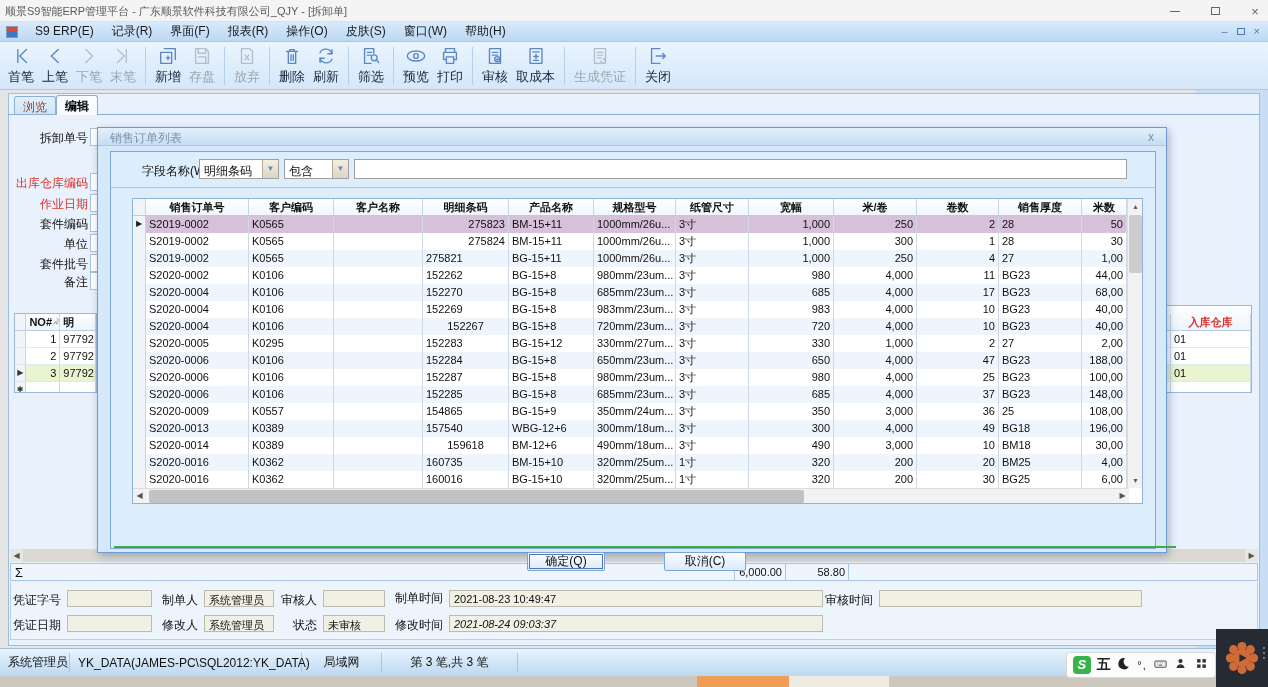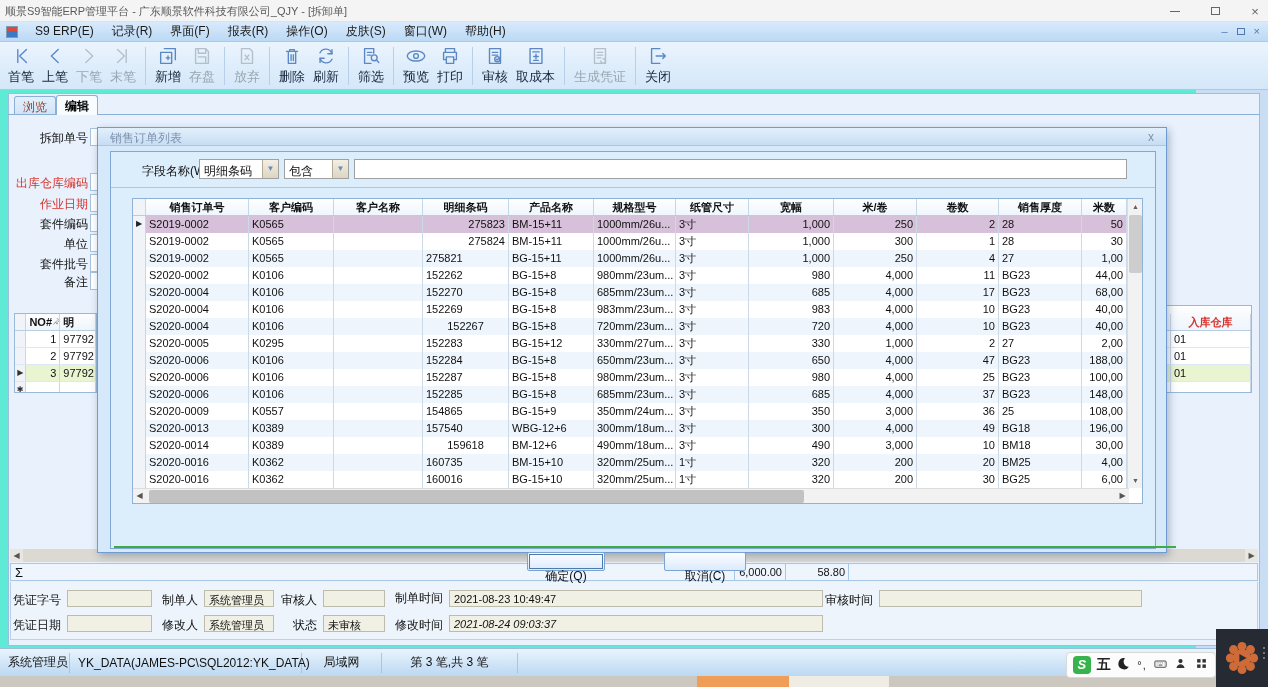--- a/index.html
+++ b/index.html
@@ -25,21 +25,21 @@
   
   .toolbar{position:absolute;left:0;top:42px;width:100%;height:48px;background:linear-gradient(180deg,#eaf4fd,#d4e7f9);border-bottom:1px solid #aac9e7;display:flex;align-items:center;padding-left:4px}
   .tb-btn{display:flex;flex-direction:column;align-items:center;justify-content:center;min-width:32px;padding:2px 4px;gap:1px}
   .tb-btn .ic{width:22px;height:22px;stroke:#5b87c5;fill:none;stroke-width:1.5;stroke-linecap:round;stroke-linejoin:round}
   .tb-btn .tb-label{font-size:13px;color:#15253c;white-space:nowrap}
   .tb-btn.disabled .ic{stroke:#b3bfcc}
   .tb-btn.disabled .tb-label{color:#9aa6b2}
   .tb-sep{width:1px;height:38px;background:#b7cfe8;margin:0 5px}
 
   
-  .workspace{position:absolute;left:0;top:90px;width:1196px;height:558px;background:#5eead4}
+  .workspace{position:absolute;left:0;top:90px;width:1196px;height:558px;background:#e5e5e5}
   .mdi-child{position:absolute;left:8px;top:3px;width:1252px;height:553px;background:#e8f1fc;border:1px solid #9dbede}
   .tab{position:absolute;height:19px;border:1px solid #8ab0d8;border-bottom:none;border-radius:3px 3px 0 0;padding:2px 8px 0;font-size:12px}
   .tab.inactive{left:14px;top:6px;background:linear-gradient(180deg,#e4f0fb,#cfe3f6);color:#8b3f34}
   .tab.active{left:56px;top:5px;height:20px;background:#f8fcff;font-weight:bold;color:#000;z-index:2}
   .tabline{position:absolute;left:8px;top:24px;width:1252px;height:1px;background:#8ab0d8}
 
   .fld-label{position:absolute;left:4px;width:84px;text-align:right;font-size:12px;color:#111;white-space:nowrap}
   .fld-label.req{color:#d8322c}
   .sliver{position:absolute;width:8px;height:18px;background:#fff;border:1px solid #a7c3de;border-right:none}
 
@@ -89,21 +89,21 @@
   .mosaic{margin-top:2px;height:12px;width:85%;border-radius:1px;background:
      repeating-linear-gradient(0deg,#b9b9b9 0 3px,#dcdcdc 3px 6px),
      repeating-linear-gradient(90deg,#c2c2c2 0 4px,#e3e3e3 4px 8px);
      background-blend-mode:multiply;filter:blur(1px)}
   .m-vscroll{position:absolute;right:0;top:0;width:15px;height:289px;background:#f2f2f2;border-left:1px solid #dcdcdc}
   .vs-arrow{position:absolute;left:0;width:15px;height:15px;color:#606060;font-size:7px;text-align:center;line-height:15px}
   .vs-thumb{position:absolute;left:1px;top:16px;width:13px;height:58px;background:#cdcdcd;border-radius:2px}
   .m-hscroll{position:absolute;left:0;bottom:0;width:996px;height:15px;background:#f2f2f2;border-top:1px solid #dcdcdc}
   .hs-thumb{position:absolute;left:16px;top:1px;width:655px;height:13px;background:#c2c2c2;border-radius:2px}
   .m-green{position:absolute;left:3px;top:394px;width:1062px;height:2px;background:#3faa46}
-  .m-btn{position:absolute;top:400px;height:19px;border:1px solid #7da3d0;border-radius:2px;background:linear-gradient(180deg,#fbfdff,#dceafc);font-size:12px;text-align:center;padding-top:15px}
+  .m-btn{position:absolute;top:400px;height:19px;border:1px solid #7da3d0;border-radius:2px;background:linear-gradient(180deg,#fbfdff,#dceafc);font-size:12px;text-align:center;padding-top:0}
   .m-btn.focus{outline:1px solid #4f7ab0;outline-offset:-3px}
 
   
   .statusbar{position:absolute;left:0;top:648px;width:1268px;height:28px;background:linear-gradient(180deg,#e9f4fd,#bcd8f2);border-top:1px solid #9ebcdc;display:flex;align-items:center;font-size:12px}
   .sb-seg{height:20px;display:flex;align-items:center;padding:0 8px;border-right:1px solid #a8c6e4;white-space:nowrap}
 
   
   .taskstrip{position:absolute;left:0;top:676px;width:1268px;height:11px;background:#ccc8bf}
   .ts-orange{position:absolute;left:697px;top:0;width:92px;height:11px;background:#f09d57}
   .ts-beige{position:absolute;left:789px;top:0;width:100px;height:11px;background:#efece4}

